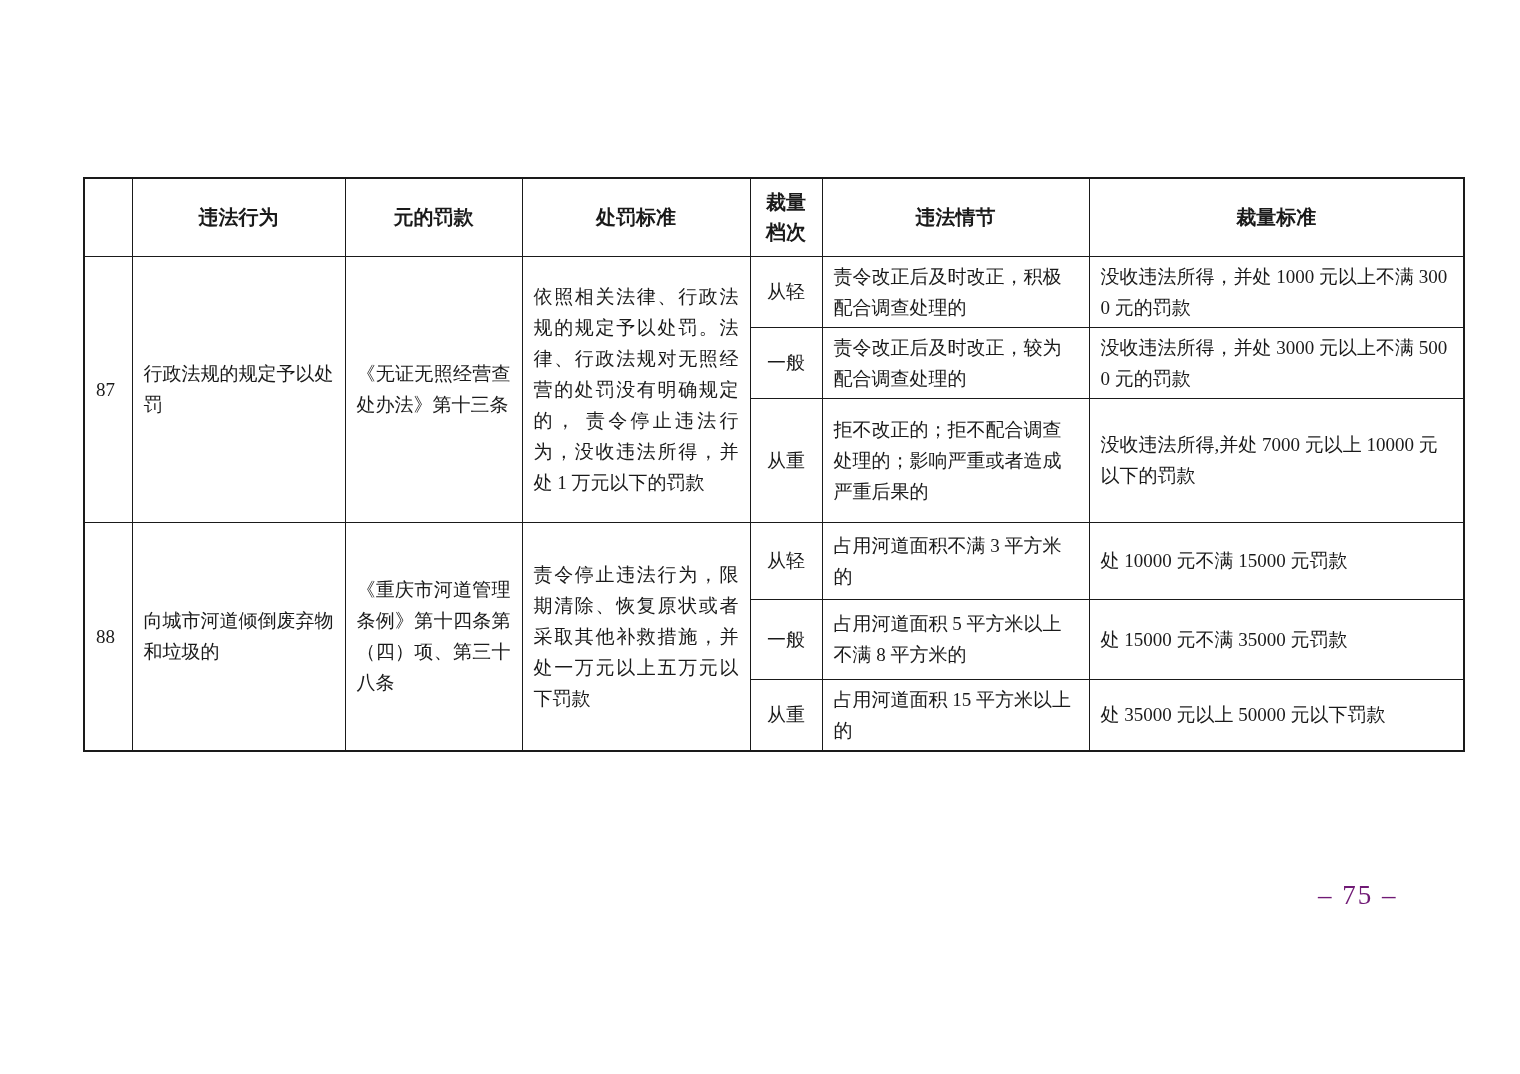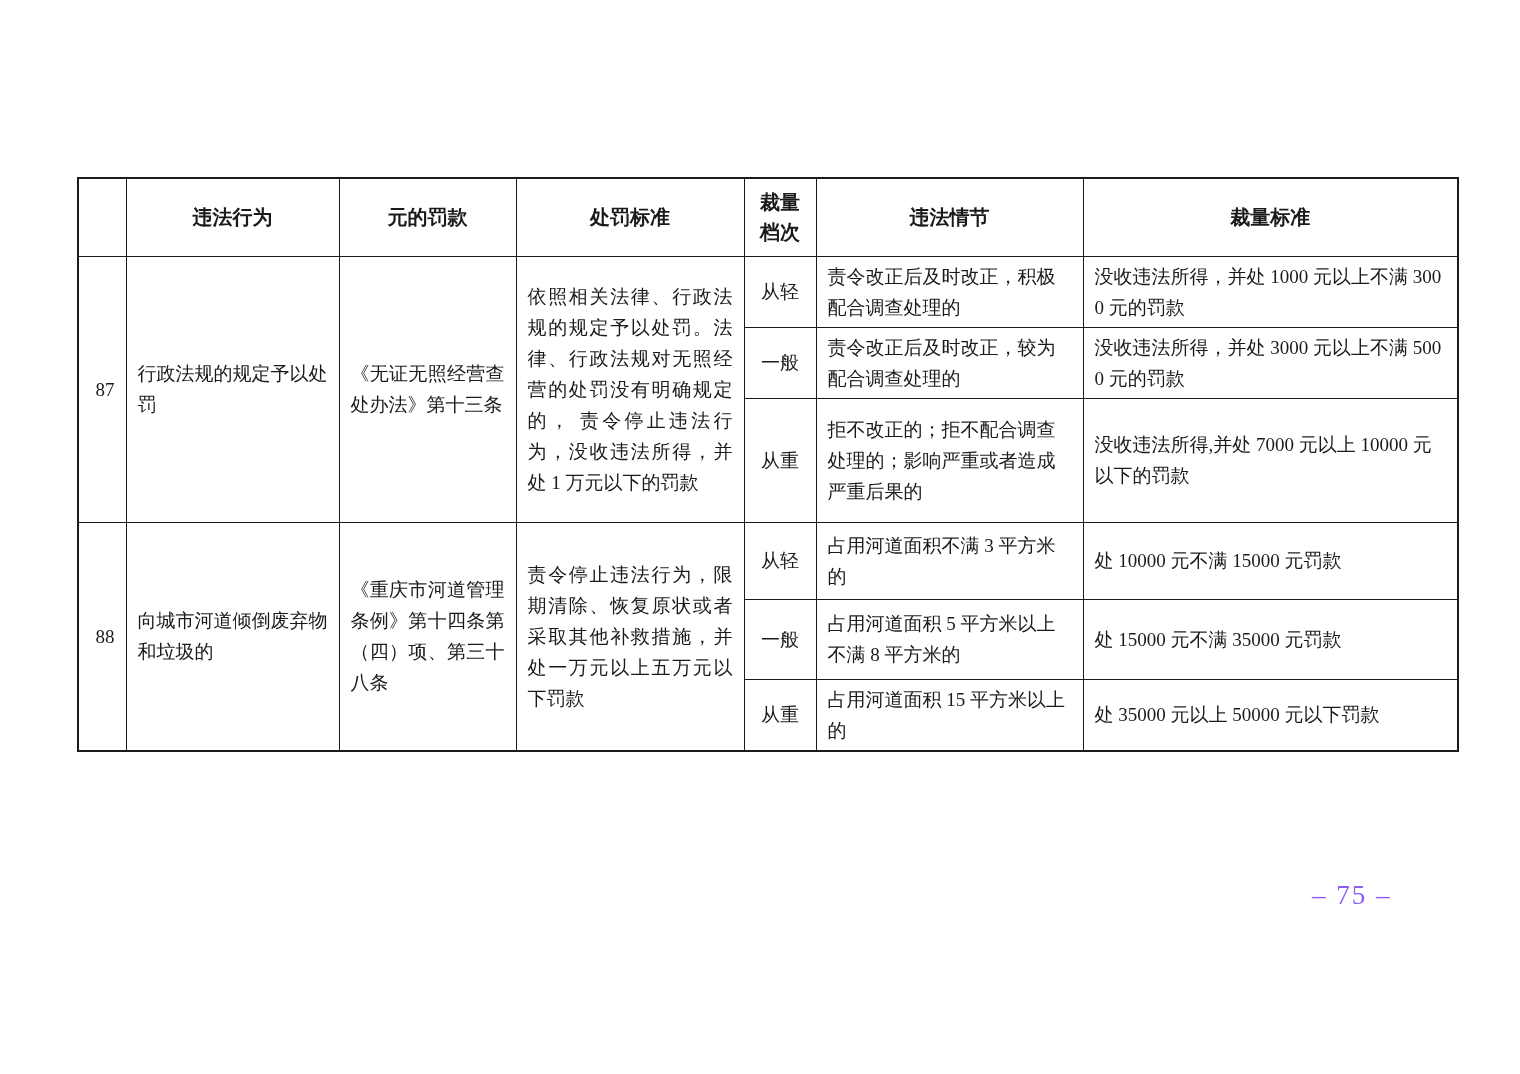--- a/index.html
+++ b/index.html
@@ -8,21 +8,21 @@
     background: #ffffff;
     width: 1520px;
     height: 1074px;
     font-family: "Liberation Serif", "DejaVu Serif", serif;
     color: #1a1a1a;
     position: relative;
     overflow: hidden;
   }
   .page {
     position: absolute;
-    top: 0; left: 2px;
+    top: 0; left: 8px;
     width: 1504px;
     height: 1074px;
     background: #ffffff;
   }
   table.penalty-table {
     position: absolute;
     left: 75px;
     top: 177px;
     width: 1380px;
     height: 568px;
@@ -41,21 +41,21 @@
     overflow: hidden;
   }
   table.penalty-table th {
     font-size: 20px;
     font-weight: bold;
     text-align: center;
     padding: 4px 6px;
     line-height: 30px;
   }
   td.c-no {
-    text-align: right;
+    text-align: left;
     padding: 4px 2px;
     font-family: "Liberation Serif", "DejaVu Serif", serif;
   }
   td.c-level {
     text-align: center;
     padding: 4px 4px;
     margin-left: 37px;
   }
   td.c-violation, td.c-basis, td.c-standard {
     text-align: justify;
@@ -64,21 +64,21 @@
   td.c-circ, td.c-disc {
     text-align: left;
     margin-left: 44px;
   }
   .page-number {
     position: absolute;
     left: 1310px;
     top: 880px;
     font-size: 27px;
     letter-spacing: 2px;
-    color: #8b5cf6;
+    color: #701a75;
     white-space: nowrap;
   }
 </style>
 </head>
 <body>
 
 <div class="page">
 
   <table class="penalty-table">
     <colgroup>

